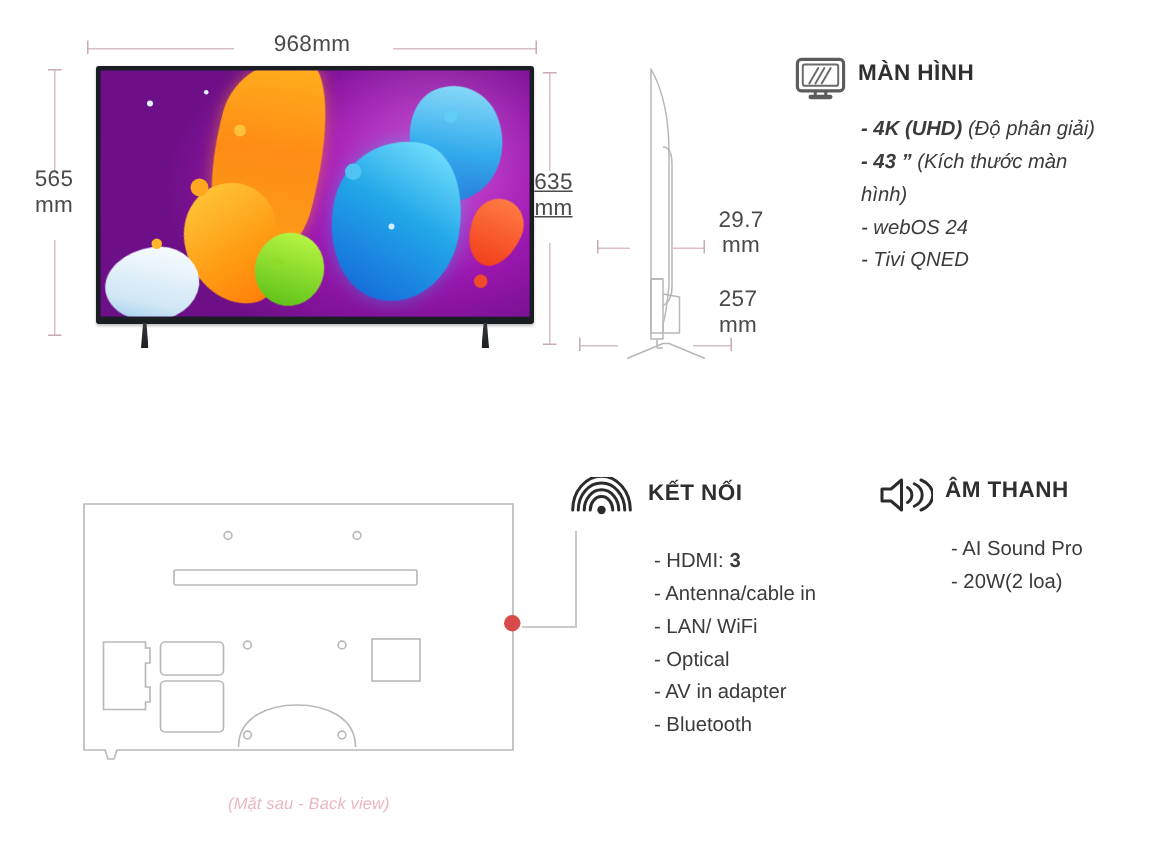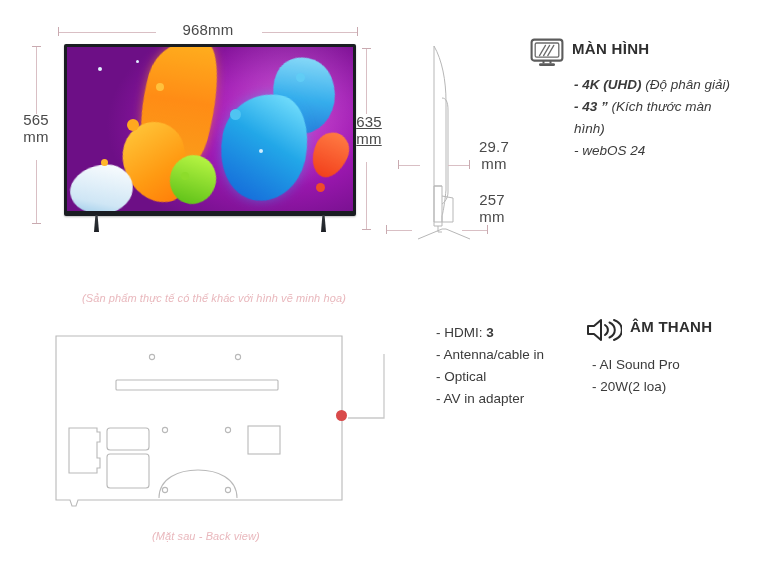--- a/index.html
+++ b/index.html
@@ -120,21 +120,21 @@
 
   .screen-spec { left:530px; top:38px; width:232px; }
   .screen-spec .spec-list { margin-top:2px; margin-left:44px; width:165px; }
   .screen-spec .spec-list li { font-style:italic; }
 
   .conn-spec { left:378px; top:318px; width:190px; }
   .conn-spec .spec-list { margin-top:4px; margin-left:58px; }
 
   .sound-spec { left:586px; top:316px; width:175px; }
   .sound-spec .spec-list { margin-top:6px; margin-left:2px; }
-  .sound-spec .spec-list li { padding-left:4px; }
+  .sound-spec .spec-list li { padding-left:4px;margin-left:42px; }
 
   .icon-box { flex:0 0 auto; }
 </style>
 </head>
 <body>
 
 <div class="stage">
 
   <div class="dimline-h" style="left:58px;  top:32px; width:98px;"></div>
   <div class="tick-v" style="left:58px;  top:27px;"></div>
@@ -229,24 +229,24 @@
           <path d="M13.5 22.6 L13.5 25.4 M20.5 22.6 L20.5 25.4" stroke="#5c5c5c" stroke-width="2"></path>
           <rect x="9" y="25.2" width="16" height="2.9" rx="1.4" fill="#5c5c5c"></rect>
         </svg>
       </span>
       <span class="spec-title">MÀN HÌNH</span>
     </div>
     <ul class="spec-list">
       <li><span class="bold">- 4K (UHD)</span><span> (Độ phân giải)</span></li>
       <li><span class="bold">- 43 ”</span><span> (Kích thước màn hình)</span></li>
       <li><span>- webOS 24</span></li>
+      <li><span>- Tivi QNED</span></li>
     </ul>
   </div>
 
-  <div class="caption" style="left:82px; top:292px;">(Sản phẩm thực tế có thể khác với hình vẽ minh họa)</div>
 
   <div class="back-wrap">
     <svg width="312" height="200" viewBox="0 0 312 200">
       <g fill="none" stroke="#b9b9b9" stroke-width="1.1">
         <path d="M4 18 L290 18 L290 182 L26 182 L24 188 L20 188 L18 182 L4 182 Z"></path>
         <rect x="64" y="62" width="162" height="10" rx="1"></rect>
         <path d="M17 110 L17 155 L45 155 L45 150 L48 150 L48 140 L45 140
                  L45 124 L48 124 L48 114 L45 114 L45 110 Z"></path>
         <rect x="55" y="110" width="42" height="22" rx="3"></rect>
         <rect x="55" y="136" width="42" height="34" rx="3"></rect>
@@ -263,25 +263,41 @@
   </div>
 
   <div class="abs" style="left:342px; top:416px;">
     <svg width="50" height="100" viewBox="0 0 50 100" style="overflow:visible">
       <path d="M6 2 L42 2 L42 -62" fill="none" stroke="#c9c9c9" stroke-width="1.3"></path>
     </svg>
   </div>
   <div class="abs" style="left:336px; top:410px; width:11px; height:11px; border-radius:50%; background:#d94a4a;"></div>
 
   <div class="spec conn-spec">
+    <div class="spec-head">
+      <span class="icon-box">
+        <svg width="46" height="36" viewBox="0 0 46 36">
+          <g fill="none" stroke="#2b2b2b" stroke-linecap="round">
+            <circle cx="23" cy="22" r="2.8" fill="#2b2b2b" stroke="none"></circle>
+            <path d="M15.5 22 A7.5 9 0 0 1 30.5 22" stroke-width="2"></path>
+            <path d="M11.5 22 A11.5 13.5 0 0 1 34.5 22" stroke-width="2"></path>
+            <path d="M7.5 22 A15.5 18 0 0 1 38.5 22" stroke-width="2"></path>
+            <path d="M3.8 22 A19.2 22.5 0 0 1 42.2 22" stroke-width="2"></path>
+          </g>
+        </svg>
+      </span>
+      <span class="spec-title">KẾT NỐI</span>
+    </div>
     <ul class="spec-list">
       <li><span>- HDMI: </span><span class="bold">3</span></li>
       <li><span>- Antenna/cable in</span></li>
+      <li><span>- LAN/ WiFi</span></li>
       <li><span>- Optical</span></li>
       <li><span>- AV in adapter</span></li>
+      <li><span>- Bluetooth</span></li>
     </ul>
   </div>
 
   <div class="spec sound-spec">
     <div class="spec-head">
       <span class="icon-box">
         <svg width="36" height="28" viewBox="0 0 36 28">
           <path d="M2 10 L8 10 L15 4 L15 24 L8 18 L2 18 Z" fill="none" stroke="#2b2b2b" stroke-width="2" stroke-linejoin="round"></path>
           <g fill="none" stroke="#2b2b2b" stroke-width="2" stroke-linecap="round">
             <path d="M19 9 A6.5 6 0 0 1 19 19"></path>

